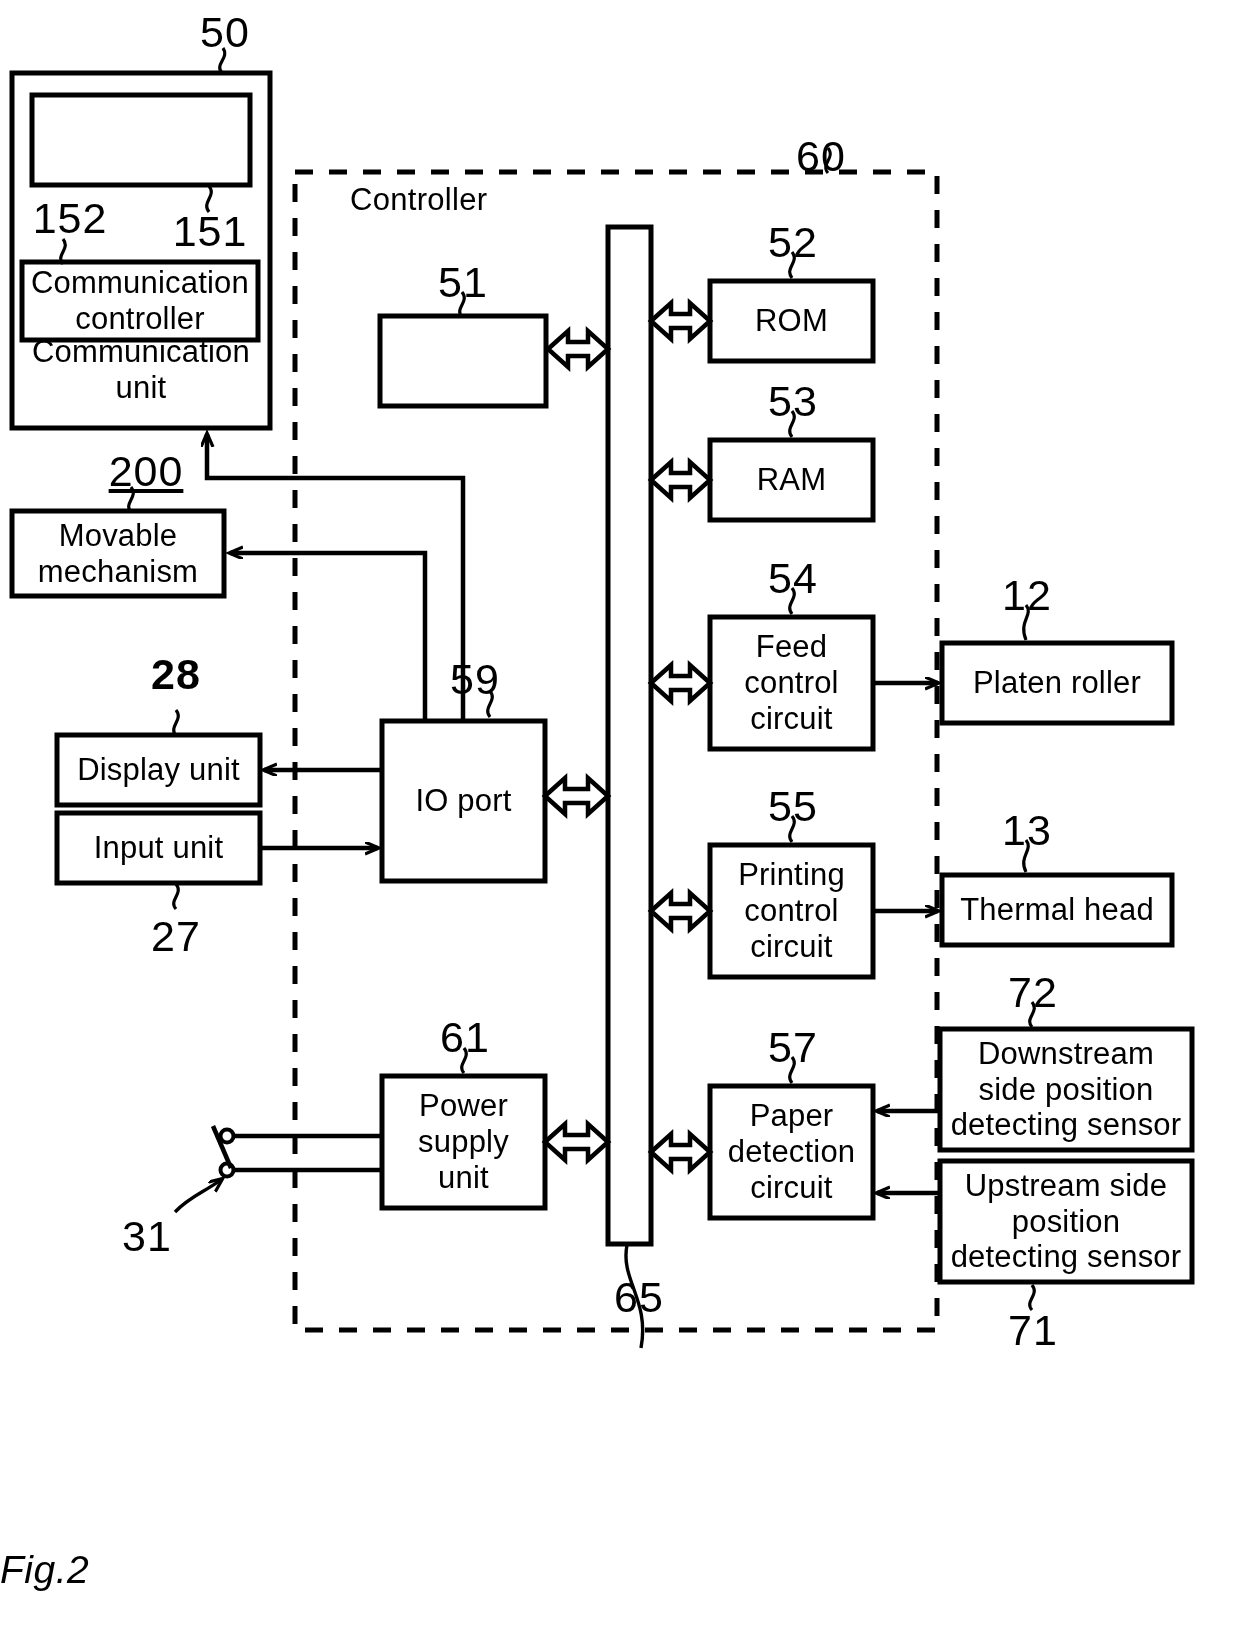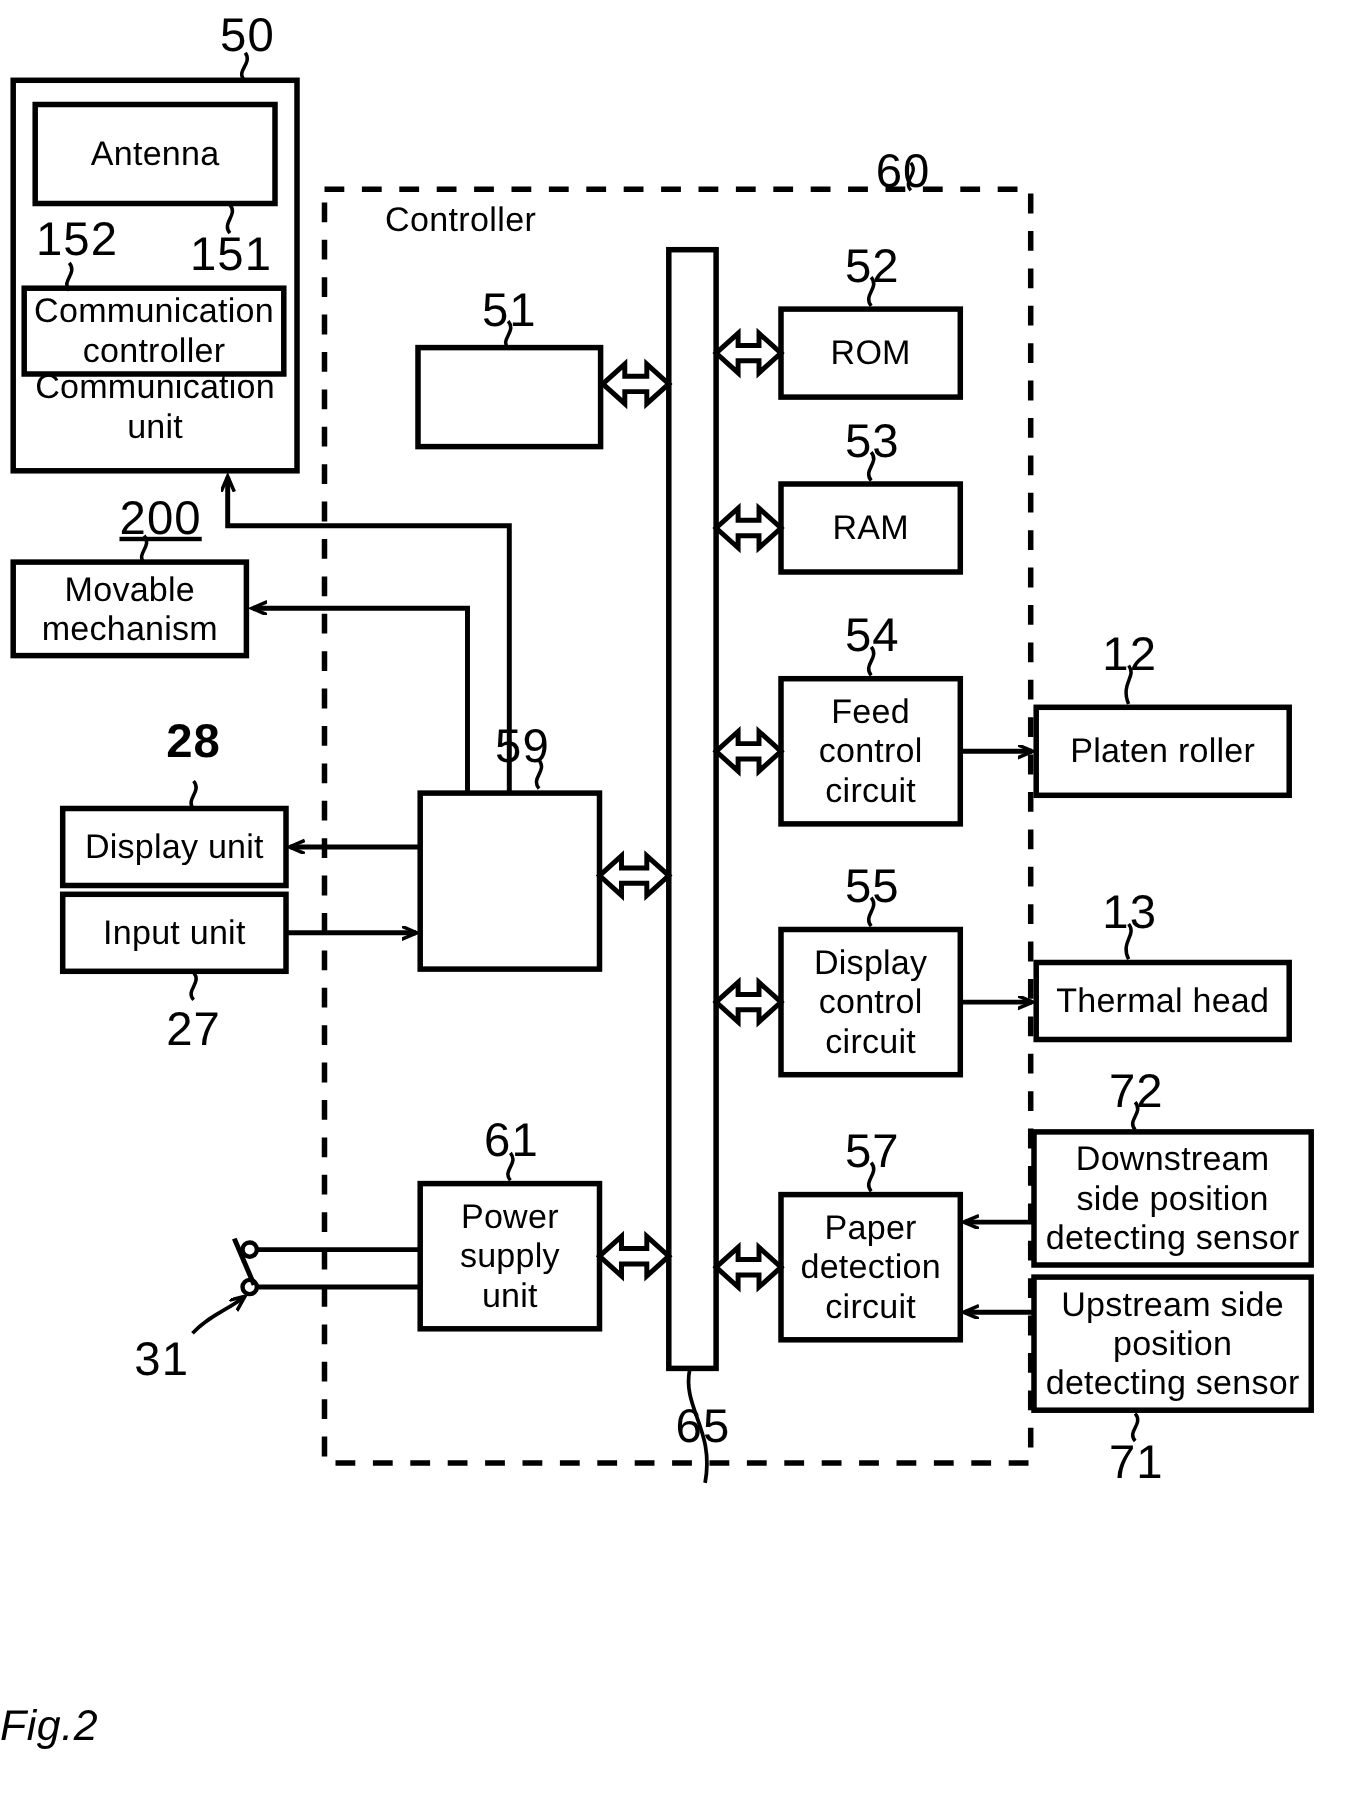--- a/index.html
+++ b/index.html
@@ -161,36 +161,36 @@
     <path d="M1026,605 C1034,615 1018,621 1026,640" fill="none" stroke="#000" stroke-width="3.2"></path>
     <path d="M1026,840 C1034,850 1018,856 1026,872" fill="none" stroke="#000" stroke-width="3.2"></path>
     <path d="M1032,1002 C1040,1012 1024,1018 1032,1027" fill="none" stroke="#000" stroke-width="3.2"></path>
     <path d="M1032,1285 C1040,1295 1024,1301 1032,1310" fill="none" stroke="#000" stroke-width="3.2"></path>
   </svg>
 
   <div class="ctrl-label" style="left:350px; top:182px;">Controller</div>
 
   <div class="blk-text" style="left:12px;  top:330px; width:258px; height:80px;">Communication
 unit</div>
-  <div class="blk-text" style="left:32px;  top:95px;  width:218px; height:90px;">Antenna</div>
   <div class="blk-text" style="left:16px;  top:262px; width:248px; height:78px;">Communication
 controller</div>
   <div class="blk-text" style="left:12px;  top:511px; width:212px; height:85px;">Movable
 mechanism</div>
   <div class="blk-text" style="left:57px;  top:735px; width:203px; height:70px;">Display unit</div>
   <div class="blk-text" style="left:57px;  top:813px; width:203px; height:70px;">Input unit</div>
+  <div class="blk-text" style="left:382px; top:721px; width:163px; height:160px;">IO port</div>
   <div class="blk-text" style="left:382px; top:1076px; width:163px; height:132px;">Power
 supply
 unit</div>
   <div class="blk-text" style="left:710px; top:281px; width:163px; height:80px;">ROM</div>
   <div class="blk-text" style="left:710px; top:440px; width:163px; height:80px;">RAM</div>
   <div class="blk-text" style="left:710px; top:617px; width:163px; height:132px;">Feed
 control
 circuit</div>
-  <div class="blk-text" style="left:710px; top:845px; width:163px; height:132px;">Display
+  <div class="blk-text" style="left:710px; top:845px; width:163px; height:132px;">Printing
 control
 circuit</div>
   <div class="blk-text" style="left:710px; top:1086px; width:163px; height:132px;">Paper
 detection
 circuit</div>
   <div class="blk-text" style="left:942px; top:643px; width:230px; height:80px;">Platen roller</div>
   <div class="blk-text" style="left:942px; top:875px; width:230px; height:70px;">Thermal head</div>
   <div class="blk-text" style="left:934px; top:1029px; width:264px; height:121px;">Downstream
 side position
 detecting sensor</div>

